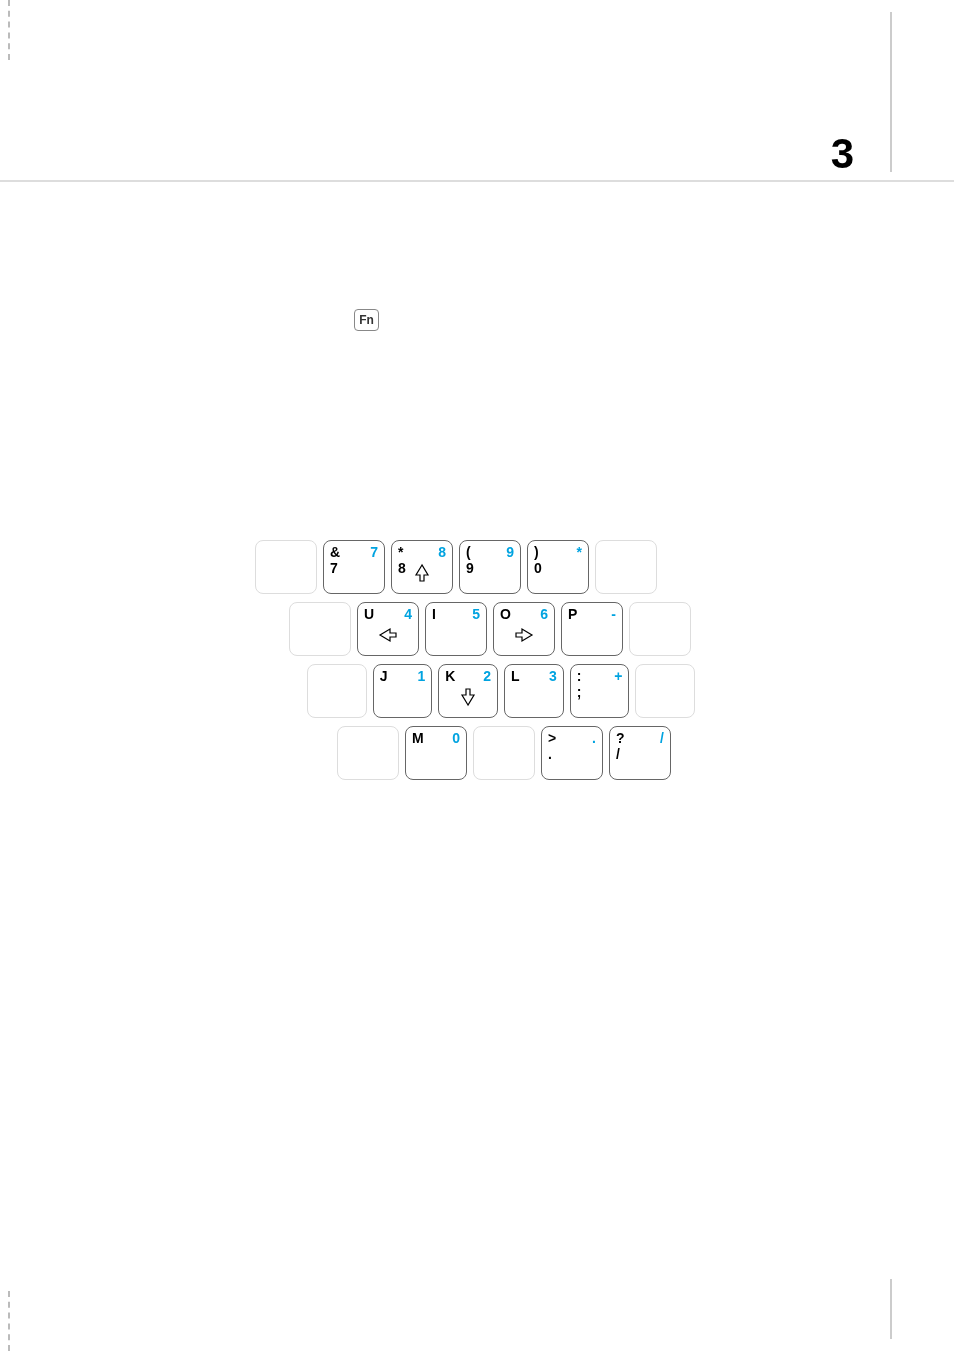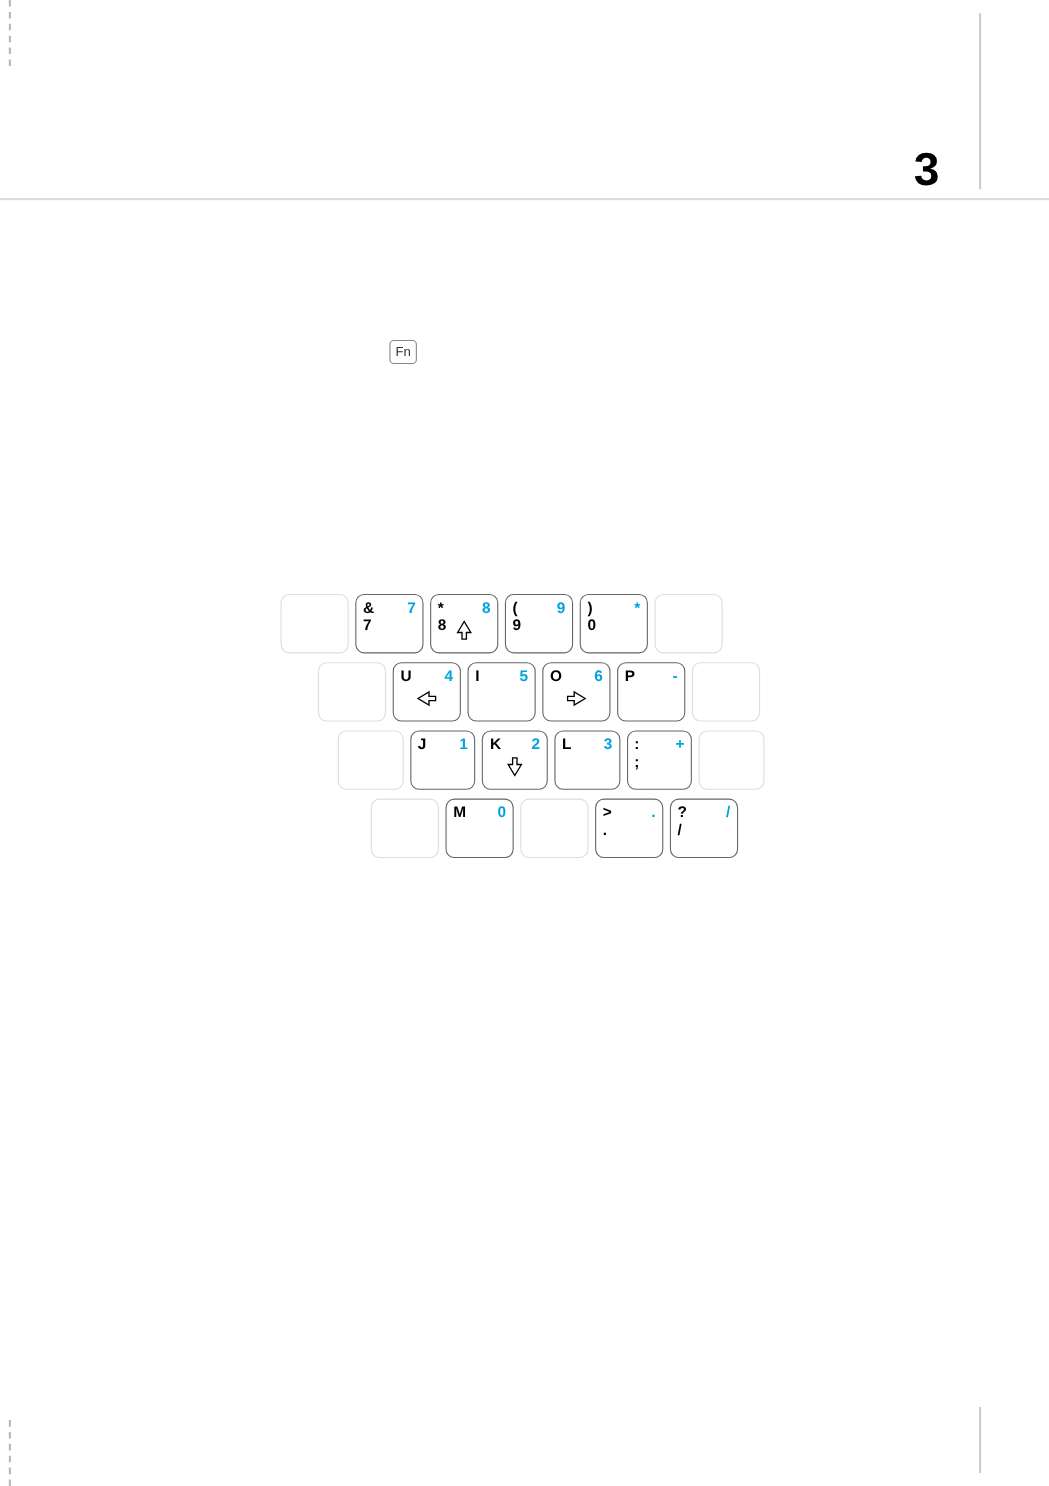--- a/index.html
+++ b/index.html
@@ -57,21 +57,21 @@
     top: 309px;
     width: 25px;
     height: 22px;
     border: 1.5px solid #888;
     border-radius: 4px;
     box-sizing: border-box;
     display: flex;
     align-items: center;
     justify-content: center;
     font-size: 12px;
-    font-weight: 400;
+    font-weight: 700;
     color: #333;
   }
 
   
   .kbd {
     position: absolute;
     left: 255px;
     top: 540px;
     width: 440px;
   }

